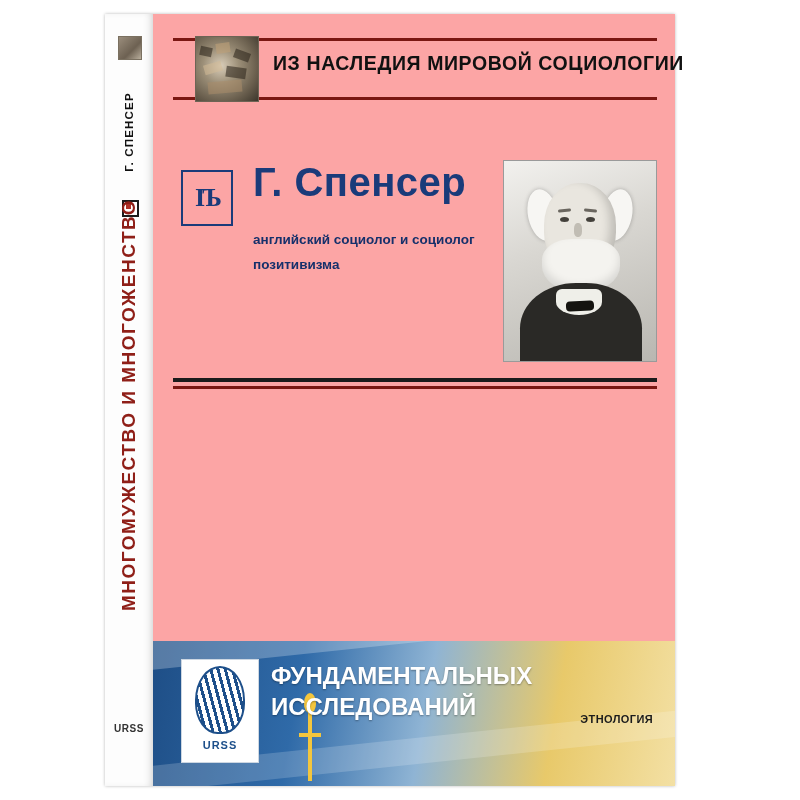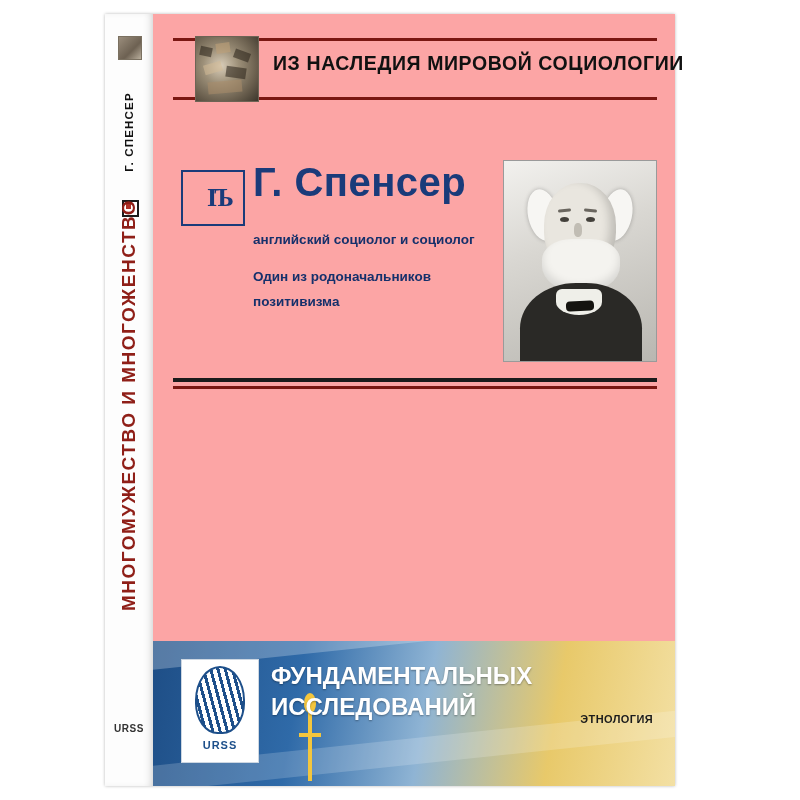--- a/index.html
+++ b/index.html
@@ -203,21 +203,20 @@
     height: 52px;
     border: 2px solid #1a3b7a;
     display: flex;
     align-items: center;
     justify-content: center;
     font-family: "Liberation Serif", serif;
     font-weight: bold;
     font-size: 26px;
     color: #1a3b7a;
     letter-spacing: -3px;
-    padding-left: 12px;
   }
   .author-name {
     position: absolute;
     left: 72px;
     top: 0;
     font-size: 40px;
     font-weight: bold;
     color: #1a3b7a;
     letter-spacing: 0.5px;
     white-space: nowrap;
@@ -469,21 +468,20 @@
           <i></i>
       </div>
       <div class="series-title">ИЗ НАСЛЕДИЯ МИРОВОЙ СОЦИОЛОГИИ</div>
     </div>
 
     <div class="author-block">
       <div class="logo-ib">ІЪ</div>
       <div class="author-name">Г. Спенсер</div>
       <div class="author-sub">
         <div>английский социолог и социолог</div>
-        <div class="grp2">Один из родоначальников</div>
         <div>позитивизма</div>
       </div>
     </div>
 
     <div class="portrait">
       <div class="p-hairL"></div>
       <div class="p-hairR"></div>
       <div class="p-head"></div>
       <div class="p-brow l"></div>
       <div class="p-brow r"></div>

